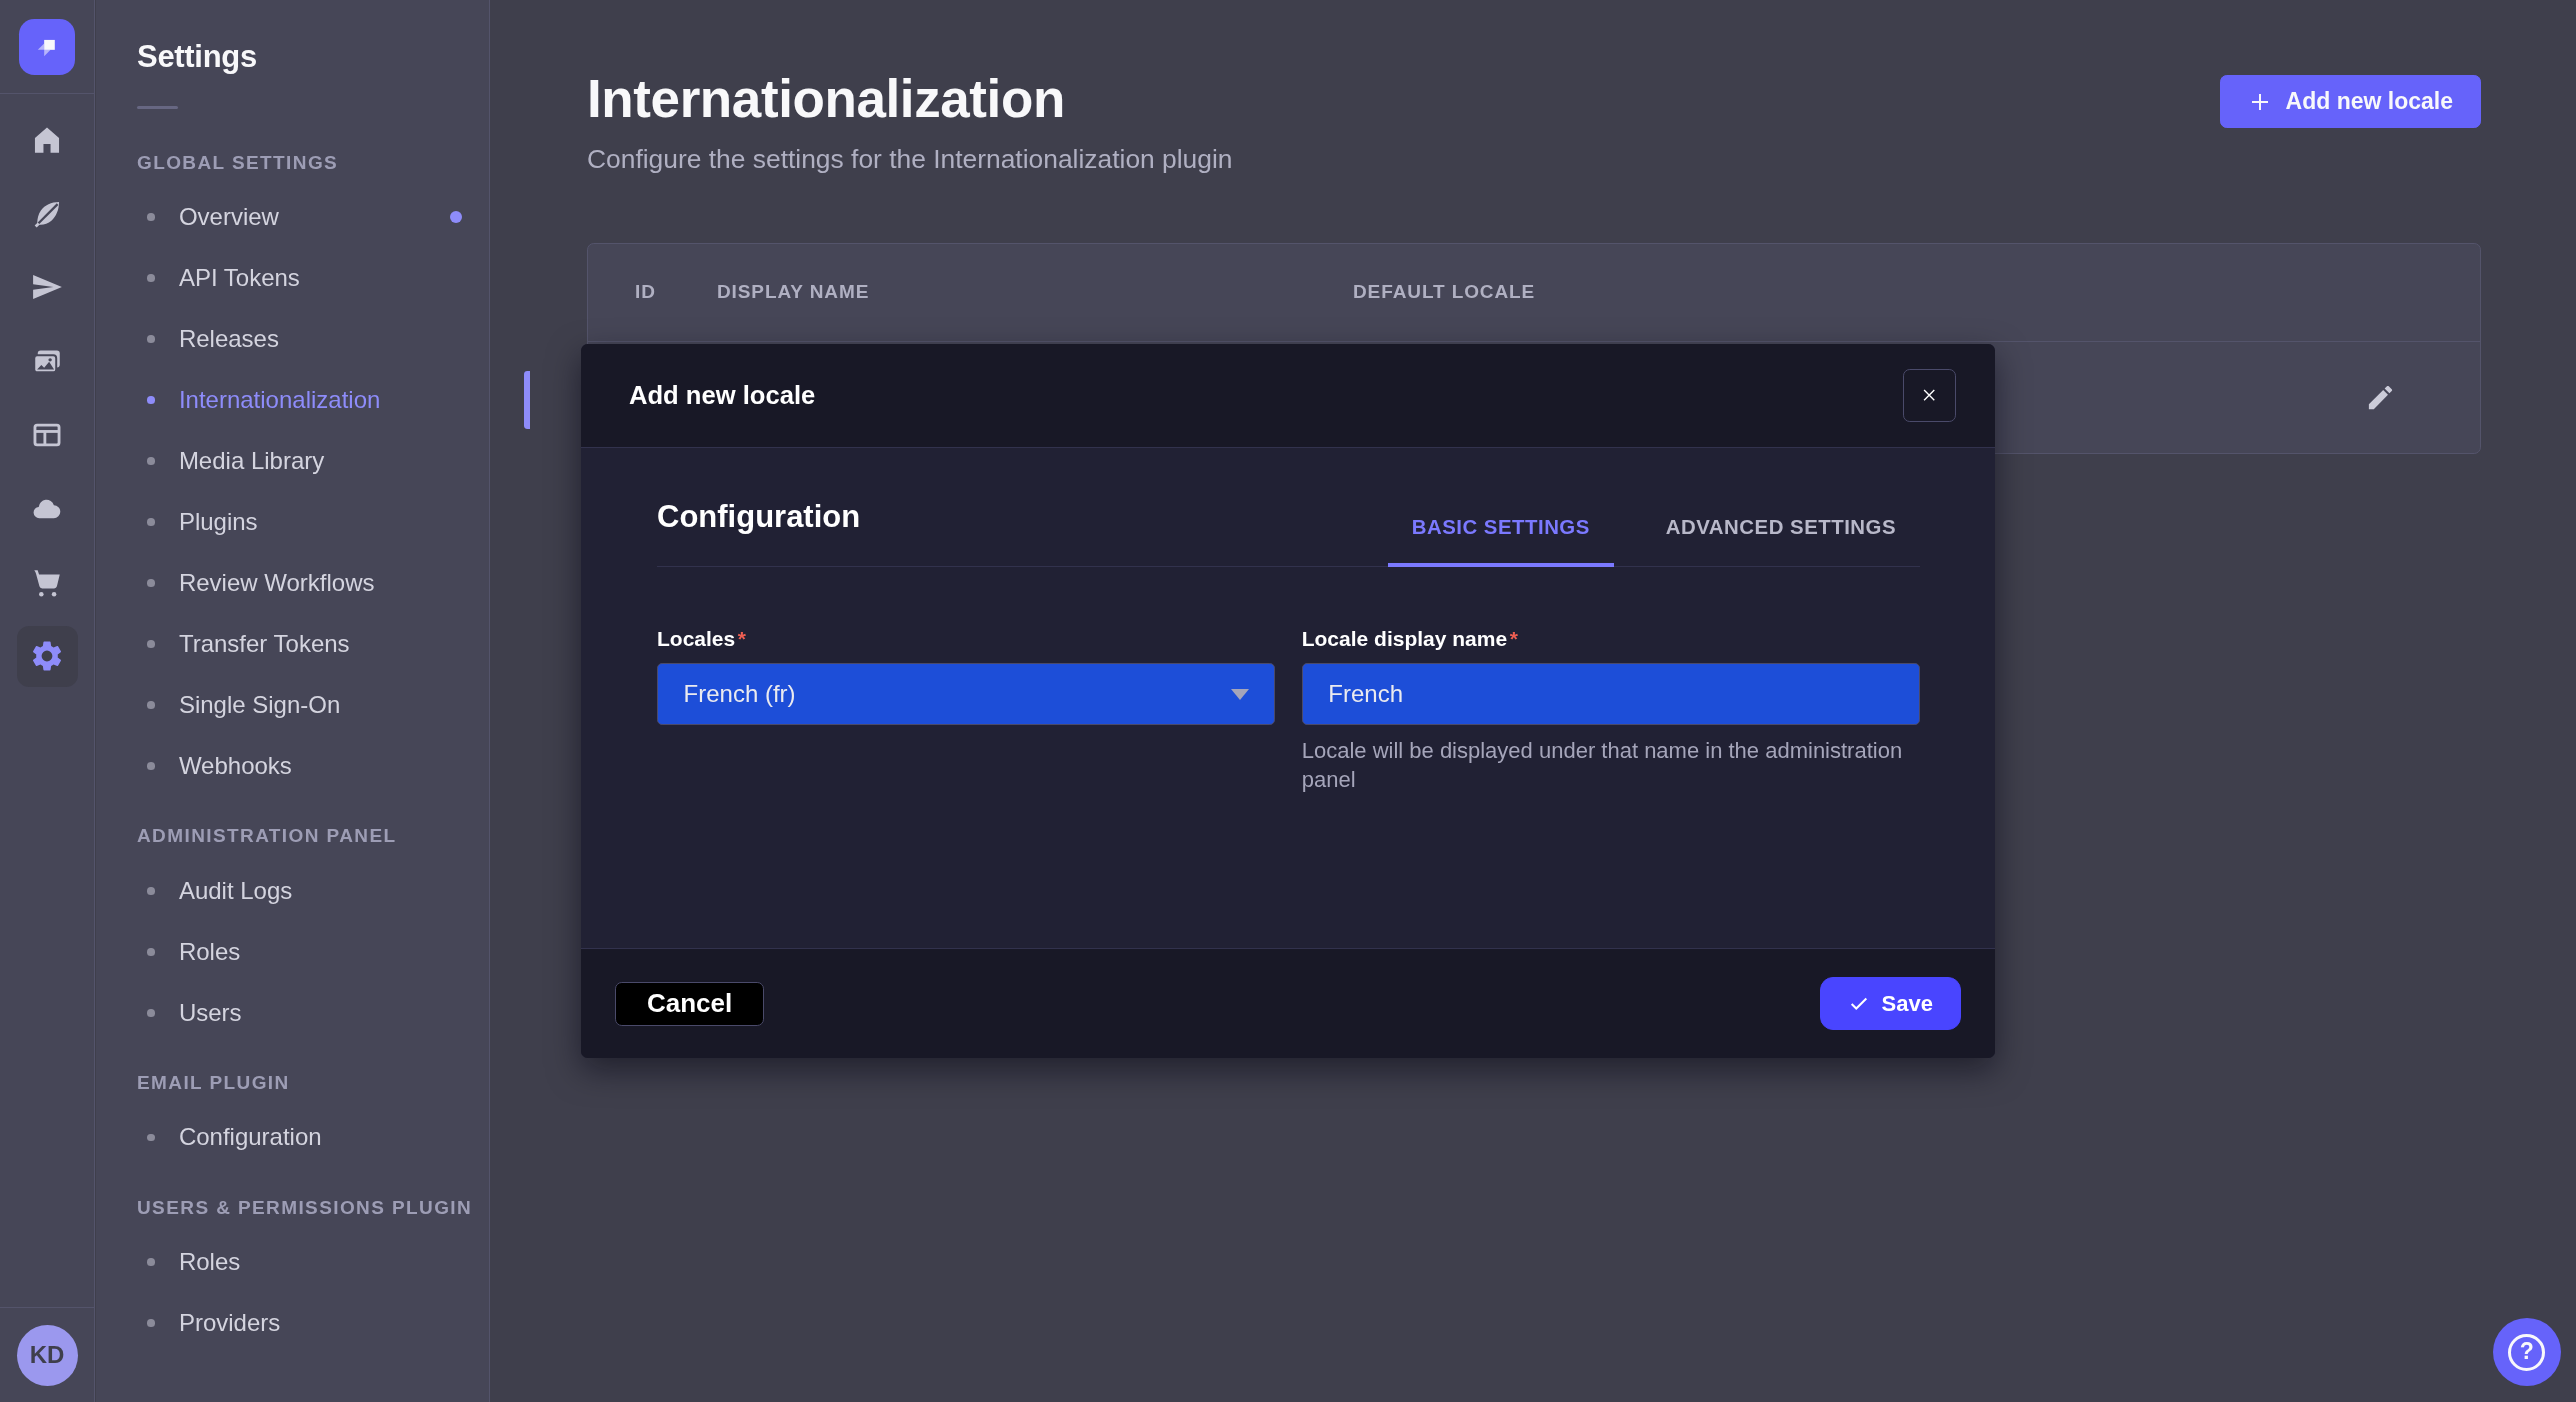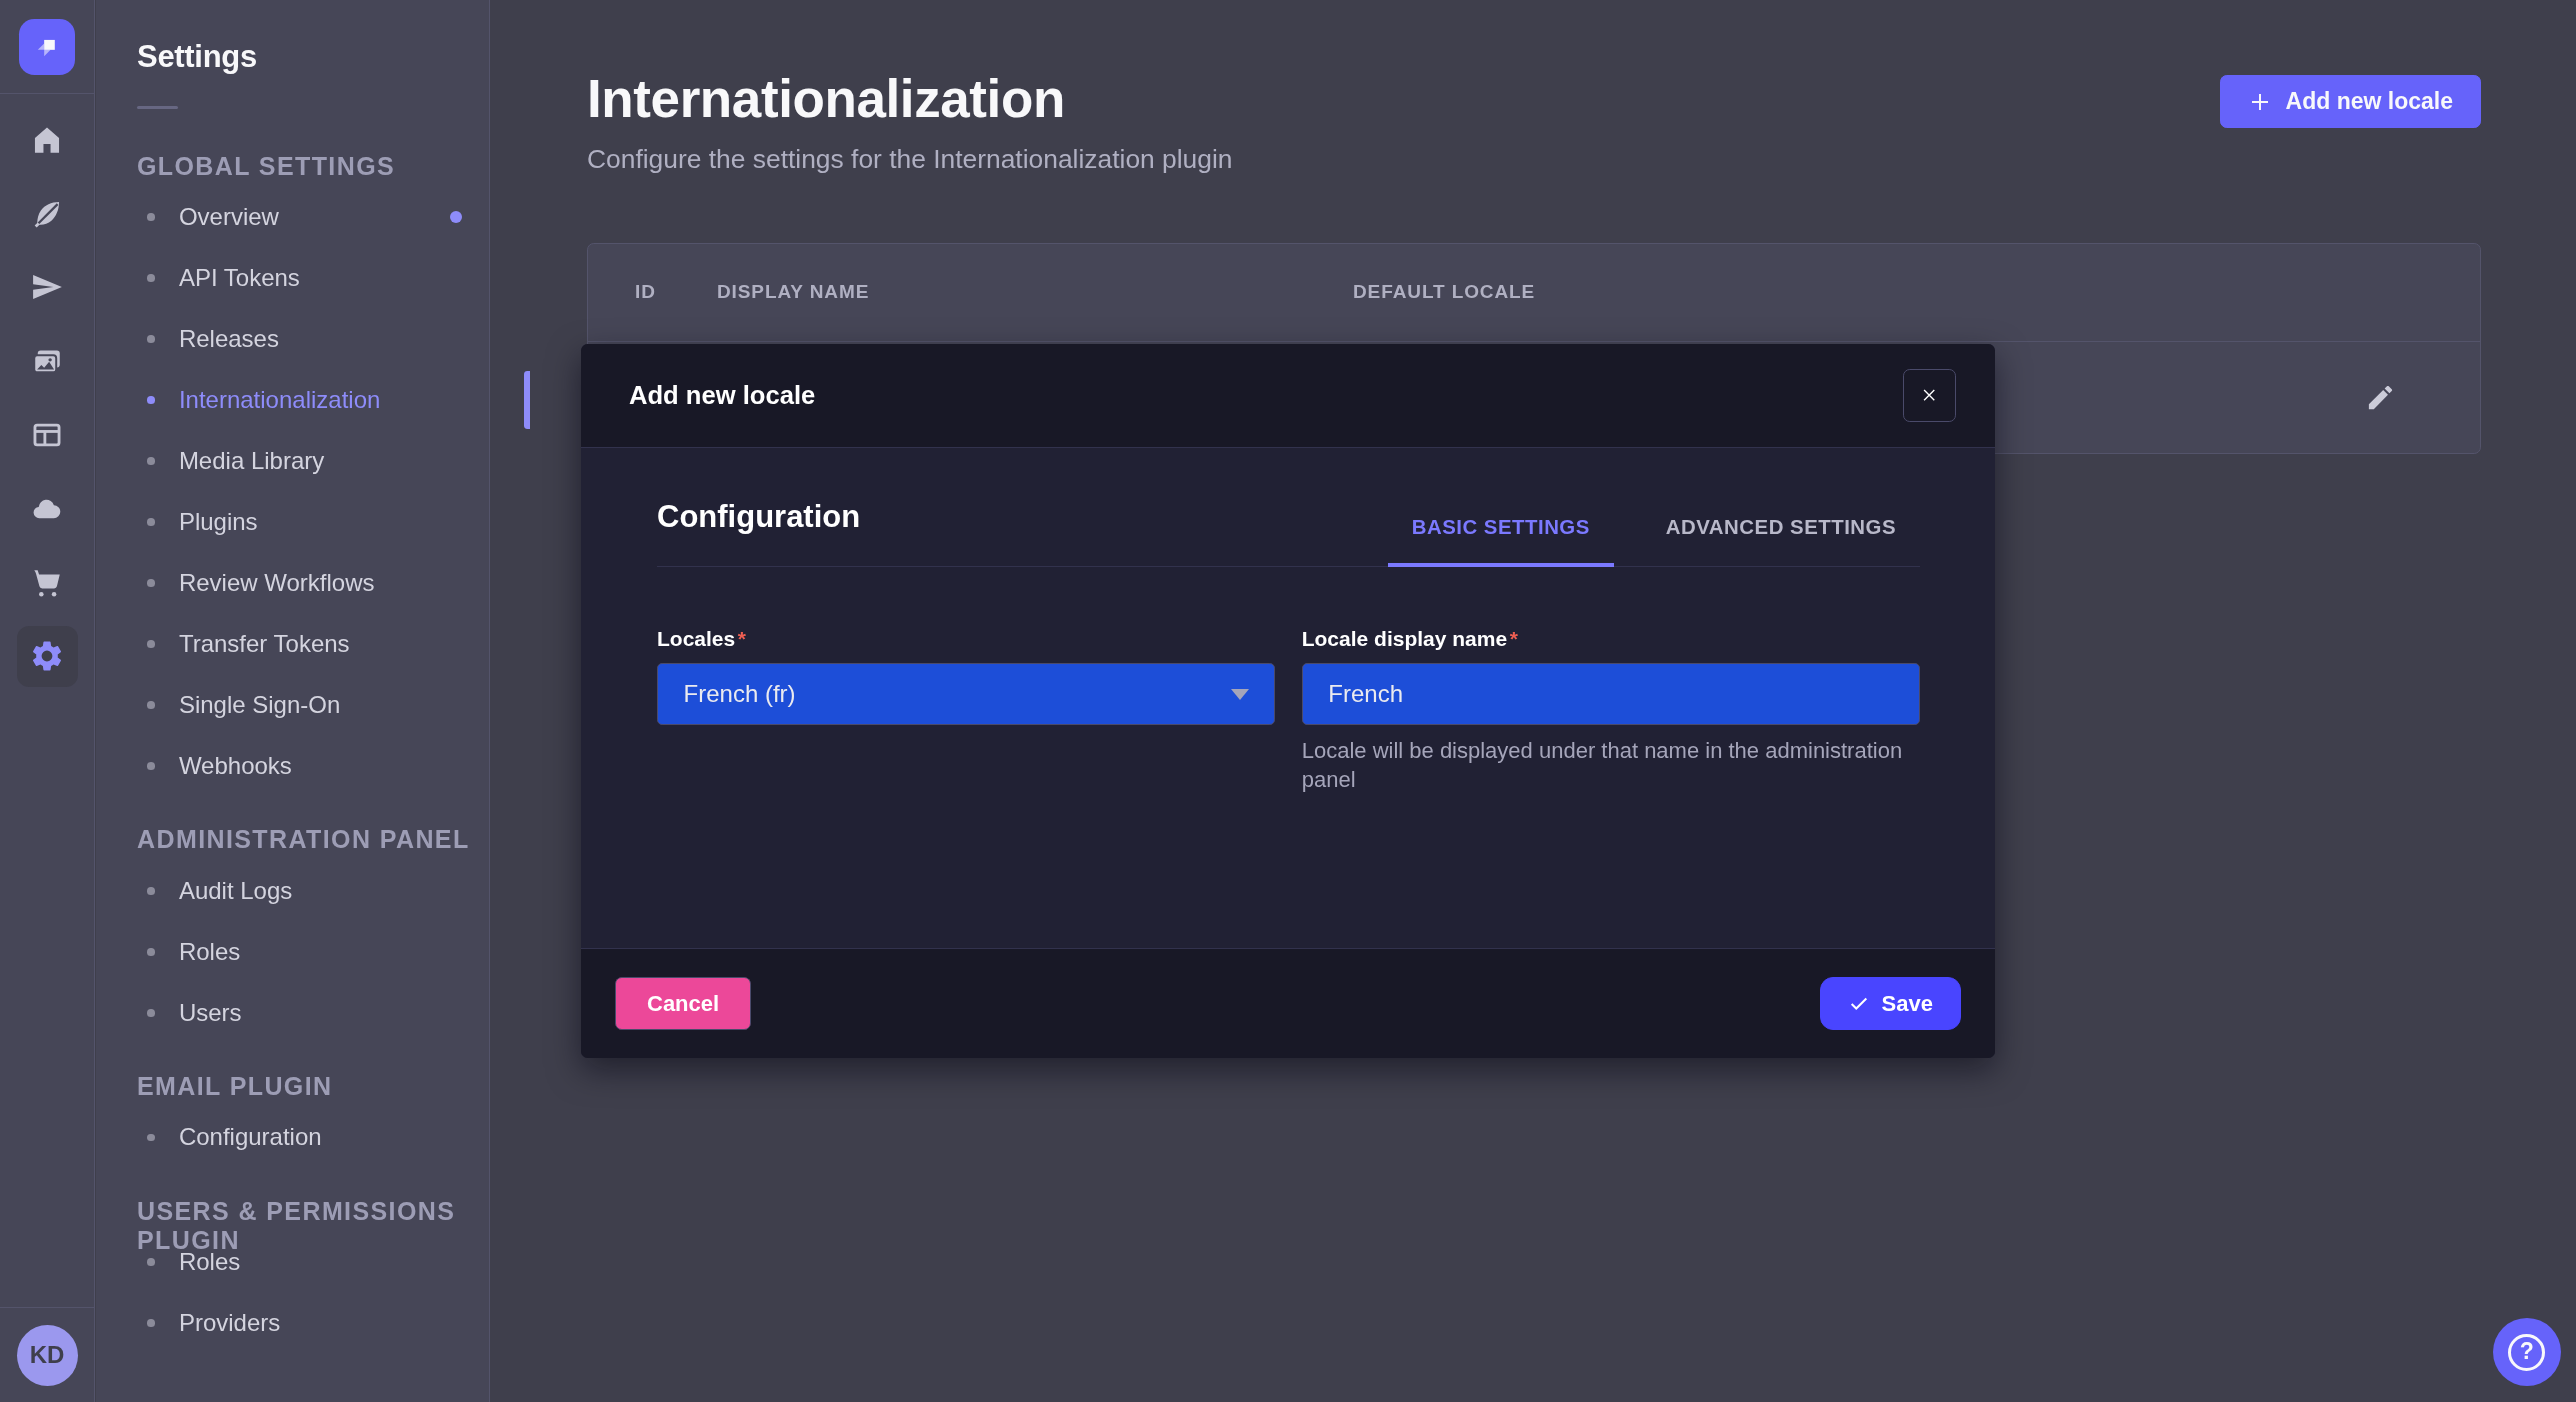--- a/index.html
+++ b/index.html
@@ -29,21 +29,21 @@
   
   .subnav {
     position:absolute; left:96px; top:0; bottom:0; width:394px;
     background:#212134; border-right:0.9px solid #32324d; z-index:9;
     padding:39px 0 0 41px;
   }
   .subnav-title { color:#ffffff; font-size:31px; font-weight:700; letter-spacing:-0.3px; }
   .subnav-dash { width:41px; height:2.6px; background:#4a4a6a; border-radius:1.7px; margin-top:31px; }
   .section { margin-top:43px; }
   .section + .section { margin-top:29px; }
-  .section-label { color:#8e8ea9; font-size:25px; font-weight:700; letter-spacing:1.4px; height:22px; }
+  .section-label { color:#8e8ea9; font-size:19px; font-weight:700; letter-spacing:1.4px; height:22px; }
   .section-items { margin-top:12.8px; }
   .nav-item { height:61px; display:flex; align-items:center; position:relative; cursor:pointer; color:#d3d3de; font-size:24px; }
   .nav-item .bullet { width:7.7px; height:7.7px; border-radius:50%; background:#777788; margin:0 24px 0 10.2px; flex:none; }
   .nav-item.active { color:#7b79ff; }
   .nav-item.active .bullet { background:#7b79ff; }
   .nav-item .notif-dot { position:absolute; right:27px; width:12px; height:12px; border-radius:50%; background:#7b79ff; }
   .nav-item .active-bar { position:absolute; right:-41px; top:1.7px; bottom:1.7px; width:6px; border-radius:3.4px 0 0 3.4px; background:#7b79ff; }
 
   
   .main { position:absolute; left:492px; top:0; right:0; bottom:0; background:#181826; padding:70px 95px 0 95px; z-index:1; }
@@ -109,22 +109,22 @@
   }
   .select-value { flex:1; text-align:left; }
   .caret-down { width:0; height:0; border-left:9.4px solid transparent; border-right:9.4px solid transparent; border-top:11px solid #a5a5ba; }
   .field-hint { margin-top:12px; color:#a5a5ba; font-size:22px; line-height:1.3; }
 
   .modal-footer {
     height:110px; flex:none; background:#181826; border-top:0.9px solid #32324d;
     display:flex; align-items:center; justify-content:space-between; padding:0 34px;
   }
   .btn-tertiary {
-    height:53px; padding:0 31px; background:#ec4899; border:0.9px solid #4a4a6a; border-radius:6.8px;
-    color:#ffffff; font-size:22px; font-weight:700; font-family:inherit; cursor:pointer;
+    height:44px; padding:0 31px; background:#000000; border:0.9px solid #4a4a6a; border-radius:6.8px;
+    color:#ffffff; font-size:26px; font-weight:700; font-family:inherit; cursor:pointer;
   }
   .btn-save {
     height:53px; padding:0 27px; background:#4945ff; border:0.9px solid #4945ff; border-radius:13px;
     color:#ffffff; font-size:22px; font-weight:700; font-family:inherit; cursor:pointer;
     display:flex; align-items:center; gap:12px;
   }
   svg { display:block; }
 </style>
 </head>
 <body>

